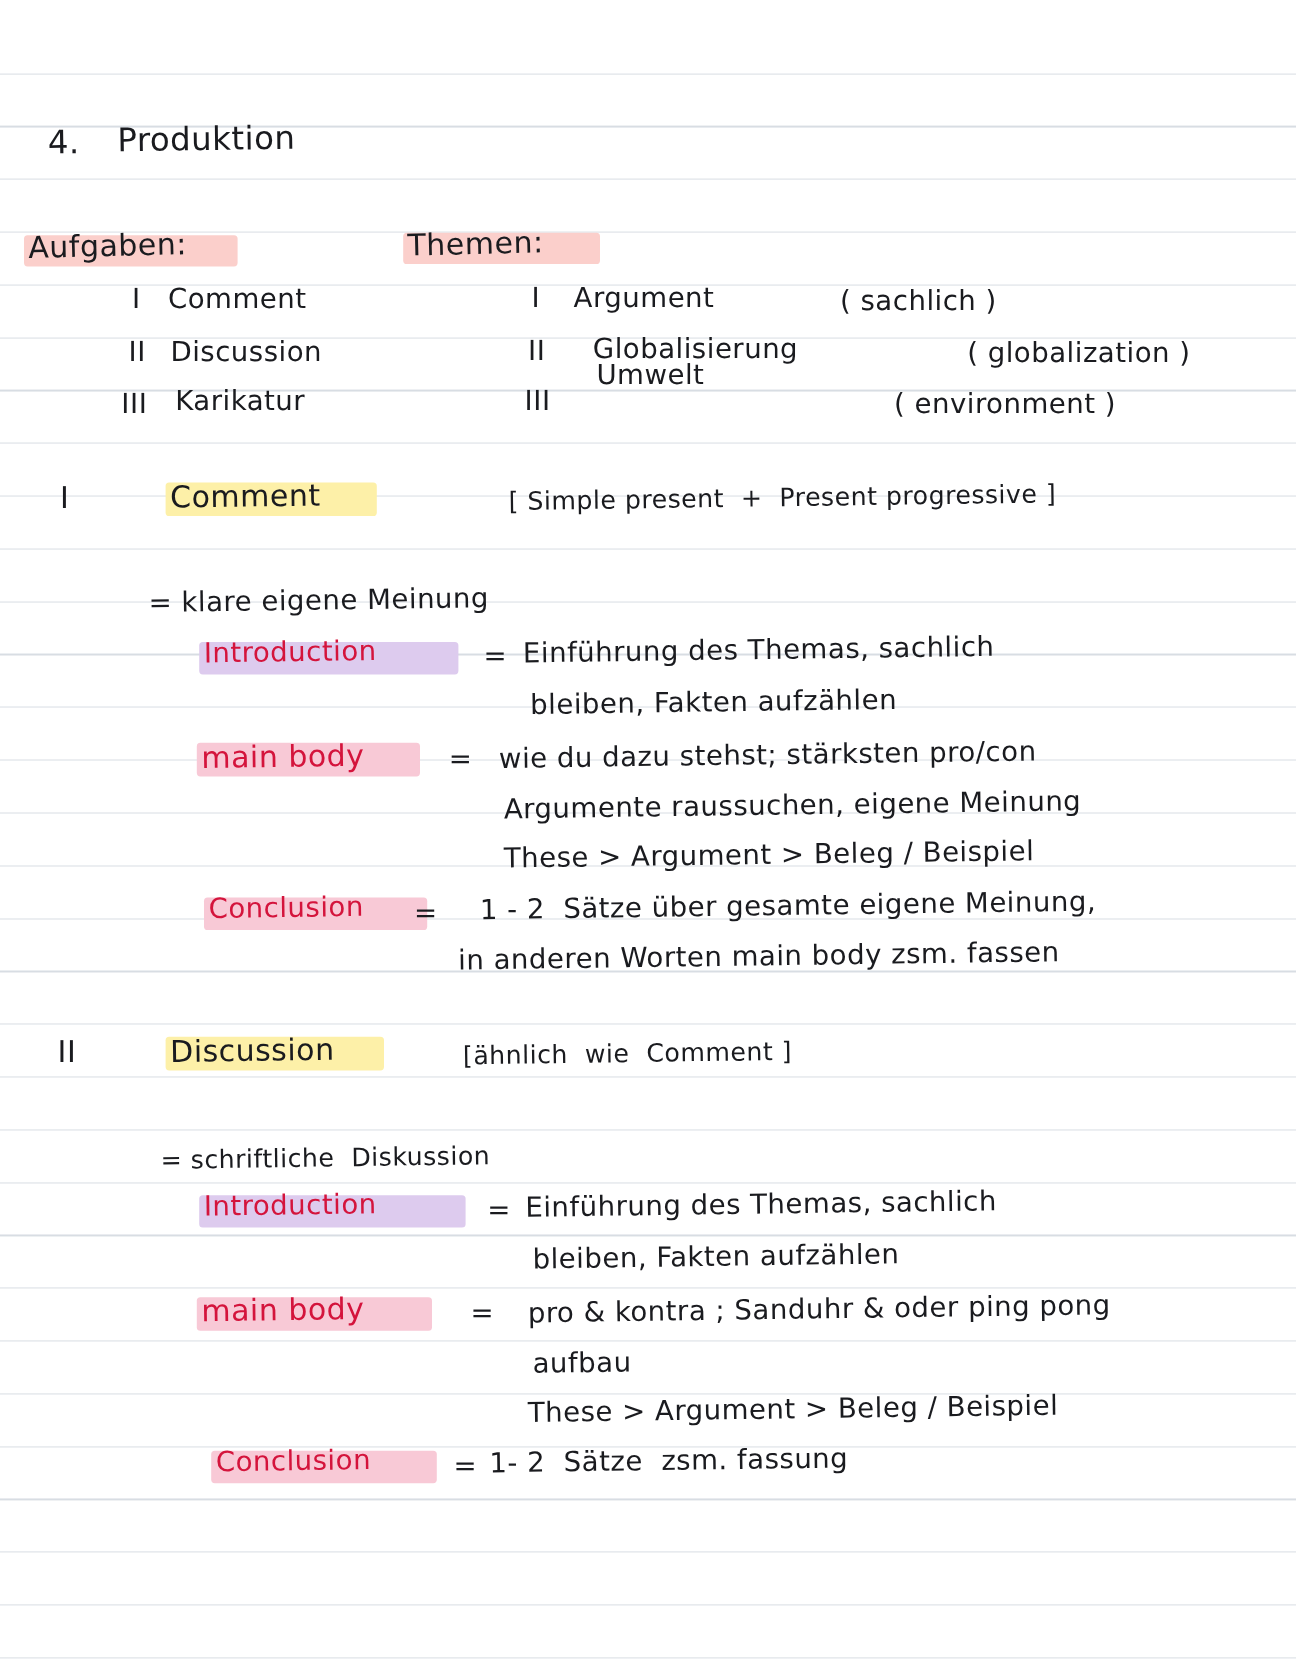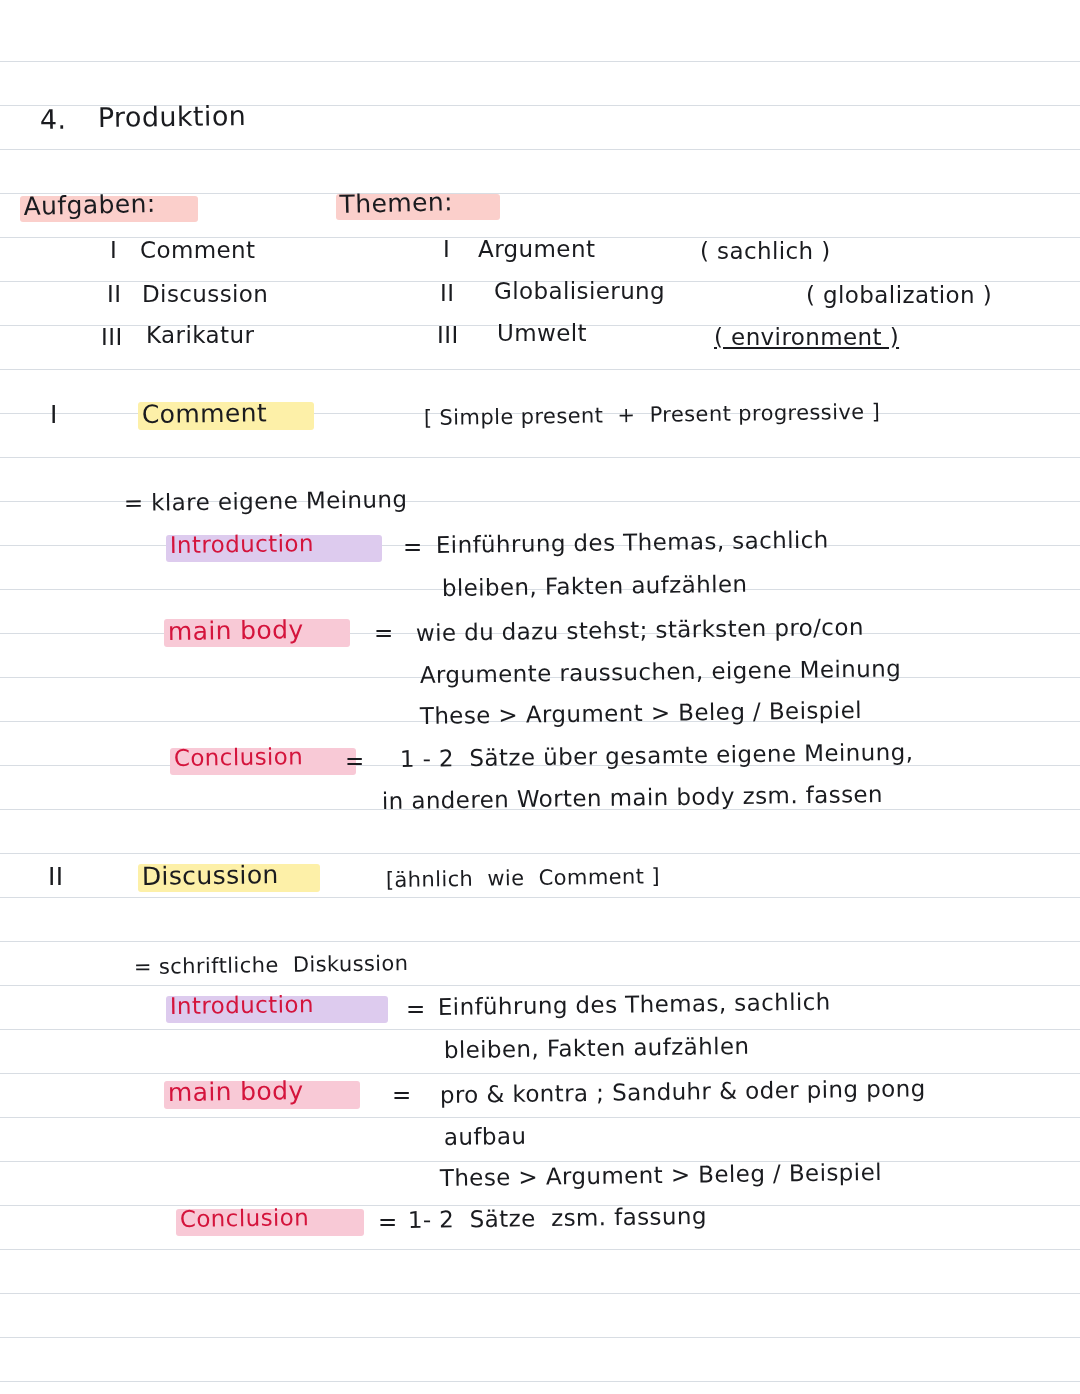--- a/index.html
+++ b/index.html
@@ -98,22 +98,22 @@
 
   <span class="hw s24 rom" style="left:443px; top:236px;">I</span>
   <span class="hw s24" style="left:478px; top:236px;">Argument</span>
   <span class="hw s24" style="left:700px; top:238px;">( sachlich )</span>
 
   <span class="hw s24 rom" style="left:440px; top:280px;">II</span>
   <span class="hw s24" style="left:494px; top:278px;">Globalisierung</span>
   <span class="hw s24" style="left:806px; top:282px;">( globalization )</span>
 
   <span class="hw s24 rom" style="left:437px; top:322px;">III</span>
-  <span class="hw s24" style="left:497px; top:320px;">Umwelt</span>
-  <span class="hw s24" style="left:714px; top:324px;text-decoration:underline;">( environment )</span>
+  <span class="hw s24" style="left:497px; top:300px;">Umwelt</span>
+  <span class="hw s24" style="left:745px; top:324px;">( environment )</span>
 
   <span class="hw s26 rom" style="left:50px; top:400px;">I</span>
   <div class="hl hl-yellow" style="left:138px; top:402px; width:176px; height:28px;"></div>
   <span class="hw s26 sl" style="left:142px; top:400px;">Comment</span>
   <span class="hw s22 sl" style="left:424px; top:406px;">[ Simple present  +  Present progressive ]</span>
 
   <span class="hw s24 sl" style="left:124px; top:490px;">= klare eigene Meinung</span>
 
   <div class="hl hl-purple" style="left:166px; top:535px; width:216px; height:27px;"></div>
   <span class="hw s24 red sl" style="left:170px; top:532px;">Introduction</span>

